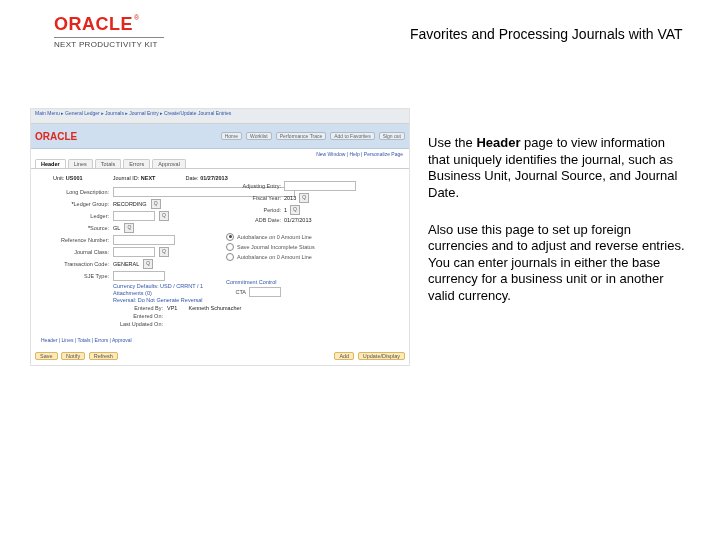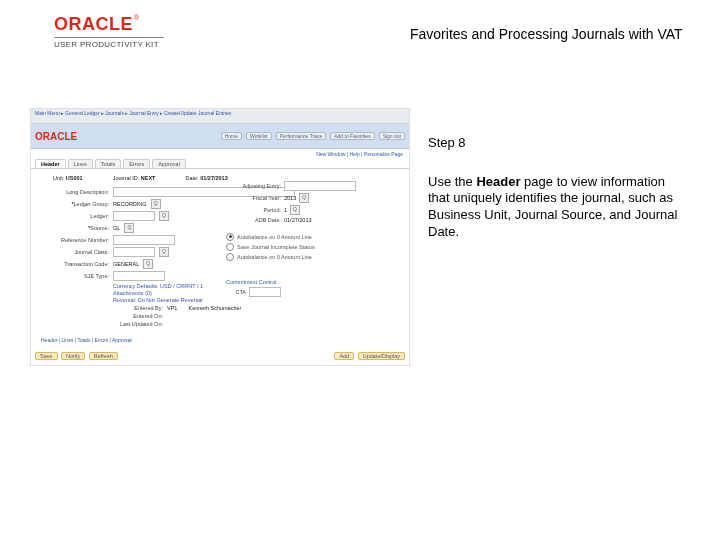--- a/index.html
+++ b/index.html
@@ -226,21 +226,21 @@
   .instr p { margin: 0 0 20px 0; }
   .instr b { font-weight: bold; }
 </style>
 </head>
 <body>
 
 <div class="page">
 
   <div class="logo">
     <span class="oracle-word">ORACLE</span><span class="oracle-tm">®</span>
-    <div class="upk">USER PRODUCTIVITY KIT</div>
+    <div class="upk">NEXT PRODUCTIVITY KIT</div>
   </div>
 
   <div class="title">Favorites and Processing Journals with VAT</div>
 
   <div class="mock">
     <div class="topbar"><span class="crumb">Main Menu ▸ General Ledger ▸ Journals ▸ Journal Entry ▸ Create/Update Journal Entries</span></div>
     <div class="brand">
       <span class="oracle-sm">ORACLE</span>
       <span class="btns">
         <span>Home</span>
@@ -371,19 +371,19 @@
         <span>Refresh</span>
       </span>
       <span class="fctrls">
         <span>Add</span>
         <span>Update/Display</span>
       </span>
     </div>
   </div>
 
   <div class="instr">
-    <div class="step">Step 8</div>
     <p>
       <span>Use the </span><b>Header</b><span> page to view information that uniquely identifies the journal, such as Business Unit, Journal Source, and Journal Date.</span>
     </p>
+    <p>Also use this page to set up foreign currencies and to adjust and reverse entries. You can enter journals in either the base currency for a business unit or in another valid currency.</p>
   </div>
 
 </div>
 
 </body></html>

